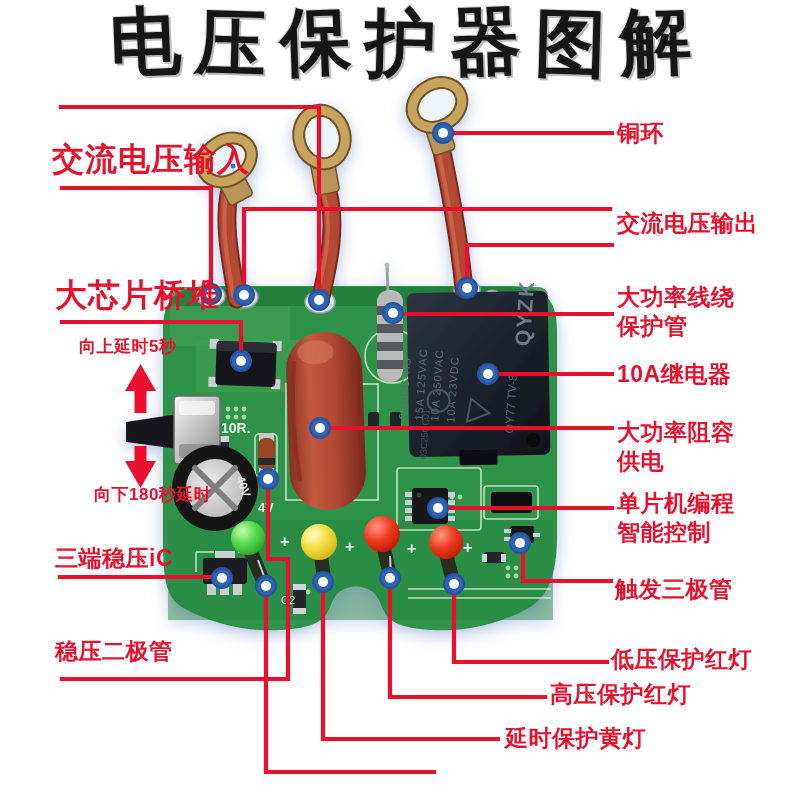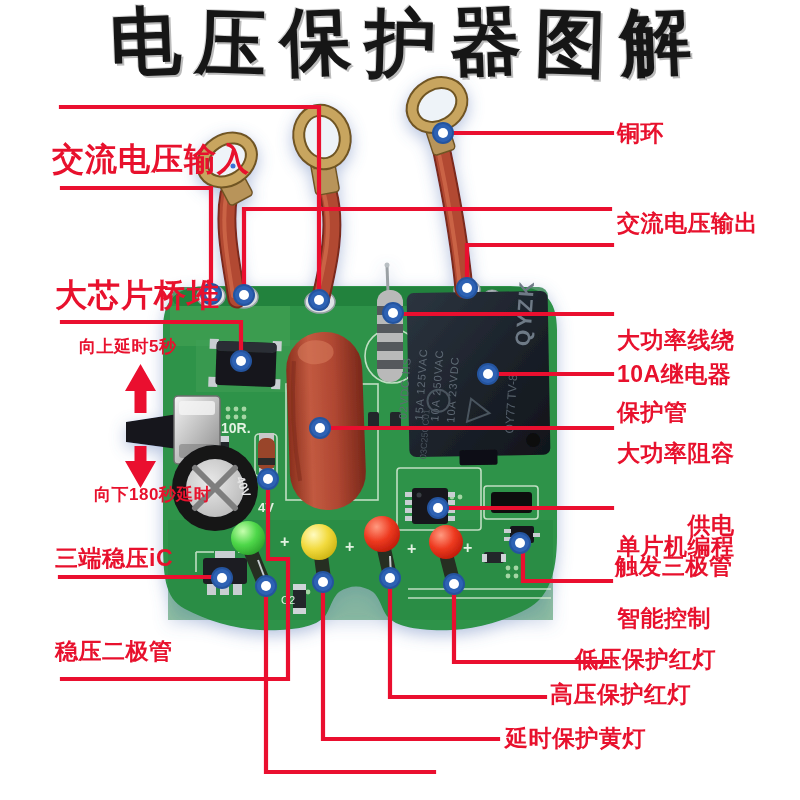--- a/index.html
+++ b/index.html
@@ -11,21 +11,21 @@
   .title span{display:inline-block;font-size:71px;line-height:84px;font-weight:900;
     color:#161616;margin:0 7px;letter-spacing:0;
     text-shadow:2px 2px 0 rgba(60,60,60,.35), -1px -1px 0 rgba(90,90,90,.25);}
   .title span:nth-child(odd){transform:rotate(-2.2deg) scaleY(1.04);}
   .title span:nth-child(even){transform:rotate(1.6deg) translateY(2px) scaleY(1.04);}
   
   .lbl{position:absolute;color:#e8112d;font-weight:700;white-space:nowrap;line-height:29px;}
   .s25{font-size:32px;letter-spacing:1px;}
   .s24{font-size:23px;letter-spacing:0.5px;}
   .s17{font-size:17px;letter-spacing:0.5px;}
-  .lbl span{display:block;margin-top:43px;}
+  .lbl span{display:block;}
 </style>
 </head>
 <body>
 
 <div id="stage">
 
 <svg id="scene" width="800" height="800" viewBox="0 0 800 800">
   <defs>
     <filter id="ph" x="-20%" y="-20%" width="140%" height="140%">
       <feDropShadow dx="0" dy="5" stdDeviation="8" flood-color="#5b79b8" flood-opacity="0.45"></feDropShadow>
@@ -426,26 +426,26 @@
 <div class="lbl s24" style="left:55px;top:544px;">三端稳压iC</div>
 <div class="lbl s24" style="left:55px;top:637px;">稳压二极管</div>
 
 <div class="lbl s24" style="left:617px;top:119px;">铜环</div>
 <div class="lbl s24" style="left:617px;top:209px;">交流电压输出</div>
 <div class="lbl s24" style="left:617px;top:283px;">
   <span>大功率线绕</span>
   <span>保护管</span>
 </div>
 <div class="lbl s24" style="left:617px;top:360px;text-align:right;">10A继电器</div>
-<div class="lbl s24" style="left:617px;top:396px;text-align:right;">
+<div class="lbl s24" style="left:617px;top:418px;">
   <span>大功率阻容</span>
   <span>供电</span>
 </div>
 <div class="lbl s24" style="left:617px;top:489px;">
   <span>单片机编程</span>
   <span>智能控制</span>
 </div>
-<div class="lbl s24" style="left:615px;top:552px;">触发三极管</div>
-<div class="lbl s24" style="left:575px;top:645px;">低压保护红灯</div>
+<div class="lbl s24" style="left:615px;top:575px;">触发三极管</div>
+<div class="lbl s24" style="left:611px;top:645px;">低压保护红灯</div>
 <div class="lbl s24" style="left:550px;top:680px;">高压保护红灯</div>
 <div class="lbl s24" style="left:505px;top:724px;">延时保护黄灯</div>
 
 </div>
 
 </body></html>

